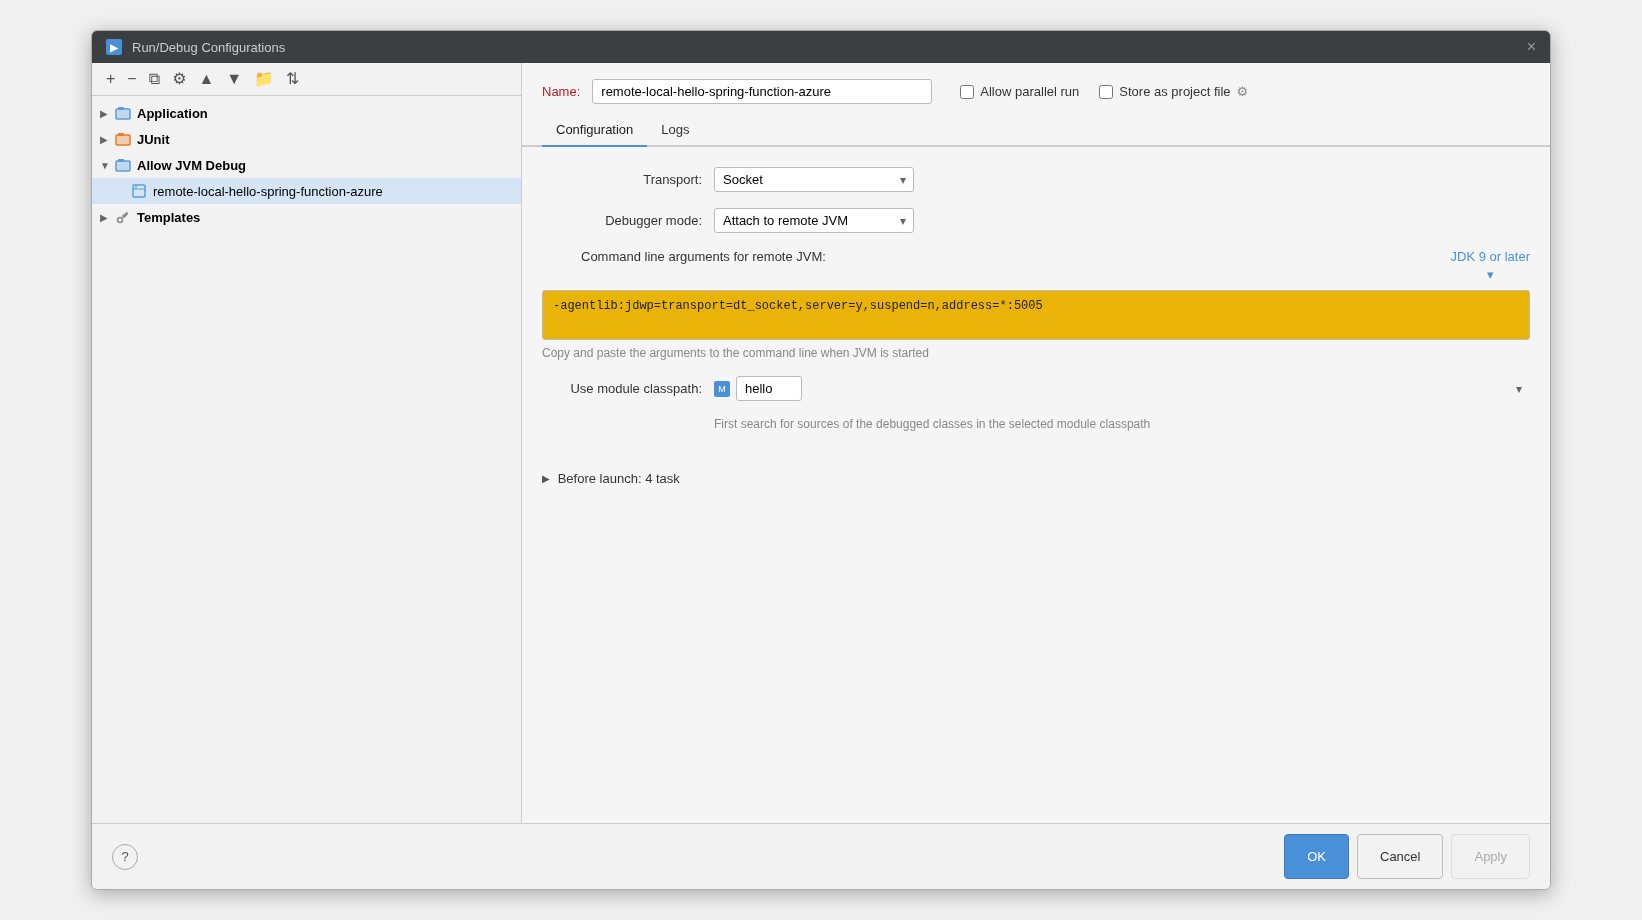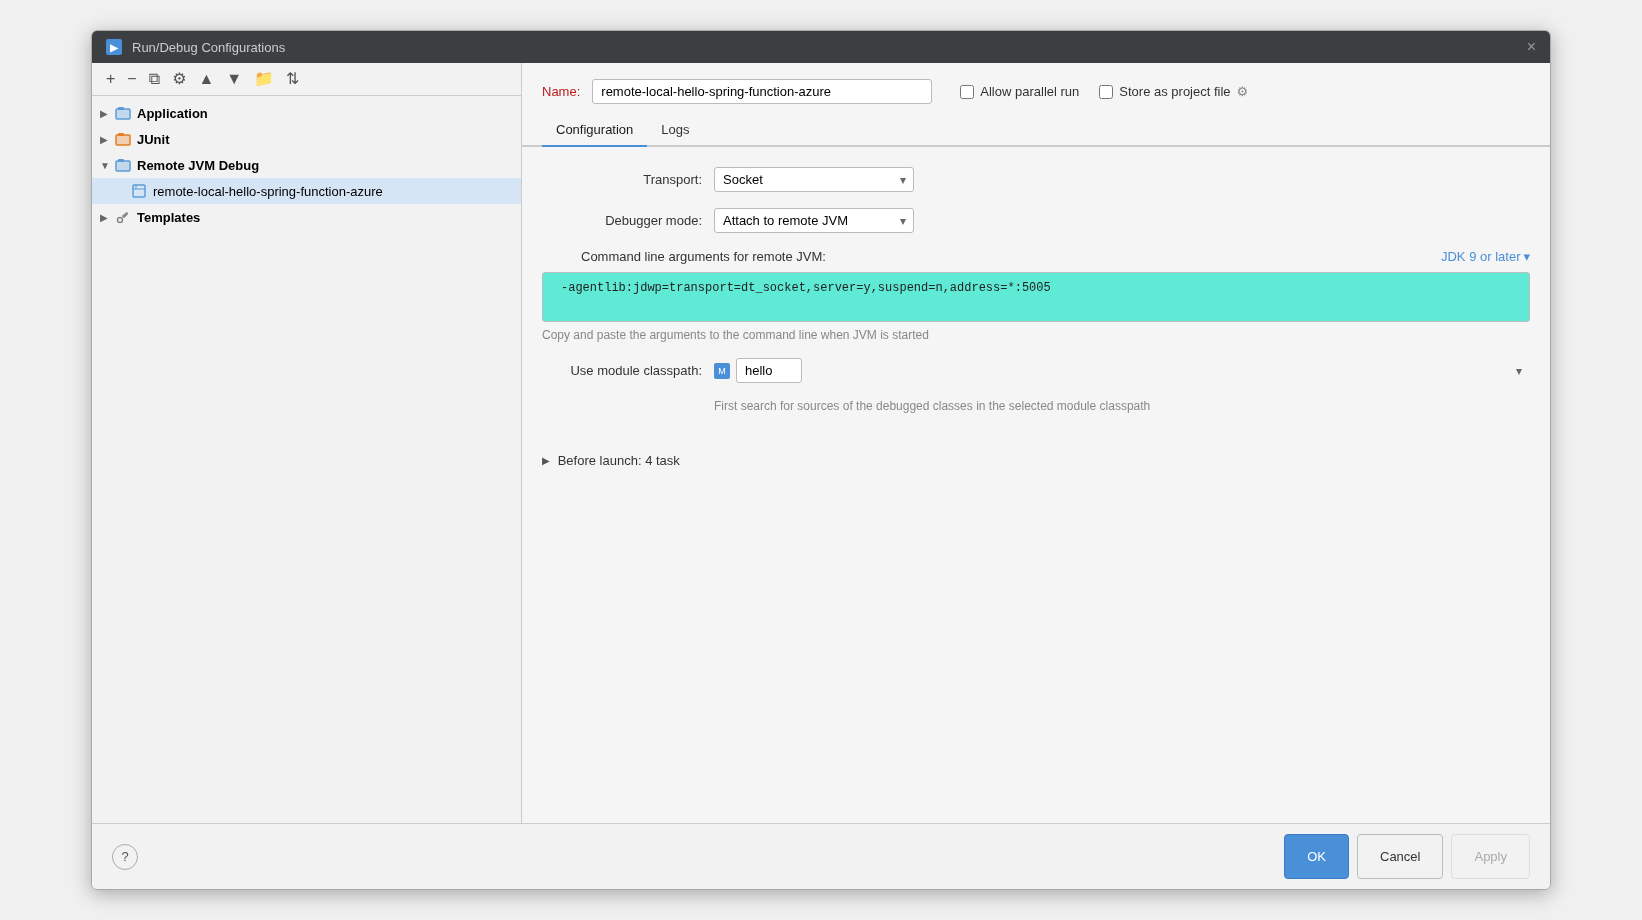--- a/index.html
+++ b/index.html
@@ -242,26 +242,27 @@
       font-size: 13px;
       color: #333;
     }
     .jdk-link {
       color: #4a90d9;
       font-size: 13px;
       cursor: pointer;
       display: flex;
       align-items: center;
       gap: 3px;
+      flex-direction: column;
     }
     .cmd-args-box {
-      background: #5eead4;
+      background: #eab308;
       border: 1px solid #bbb;
       border-radius: 3px;
-      padding: 8px 18px;
+      padding: 8px 10px;
       font-family: 'Consolas', 'Courier New', monospace;
       font-size: 12px;
       color: #222;
       min-height: 50px;
       word-break: break-all;
     }
     .cmd-hint {
       font-size: 12px;
       color: #888;
       margin-top: 6px;
@@ -430,21 +431,21 @@
 
         <div class="tree-item bold">
           <span class="arrow">▼</span>
           <span class="item-icon icon-jvmdebug">
             <svg width="16" height="16" viewBox="0 0 16 16">
               <rect x="1" y="4" width="14" height="10" rx="1" fill="#5b9dd9" opacity="0.3"></rect>
               <rect x="1" y="4" width="14" height="10" rx="1" fill="none" stroke="#5b9dd9" stroke-width="1.5"></rect>
               <rect x="3" y="2" width="6" height="3" rx="1" fill="#5b9dd9"></rect>
             </svg>
           </span>
-          <span class="item-label">Remote JVM Debug</span>
+          <span class="item-label">Allow JVM Debug</span>
         </div>
 
         <div class="tree-item tree-indent selected">
           <span class="arrow">&nbsp;</span>
           <span class="item-icon icon-config">
             <svg width="16" height="16" viewBox="0 0 16 16">
               <rect x="2" y="2" width="12" height="12" rx="1" fill="none" stroke="#5b9dd9" stroke-width="1.5"></rect>
               <line x1="2" y1="6" x2="14" y2="6" stroke="#5b9dd9" stroke-width="1"></line>
               <line x1="5" y1="2" x2="5" y2="6" stroke="#5b9dd9" stroke-width="1"></line>
             </svg>

